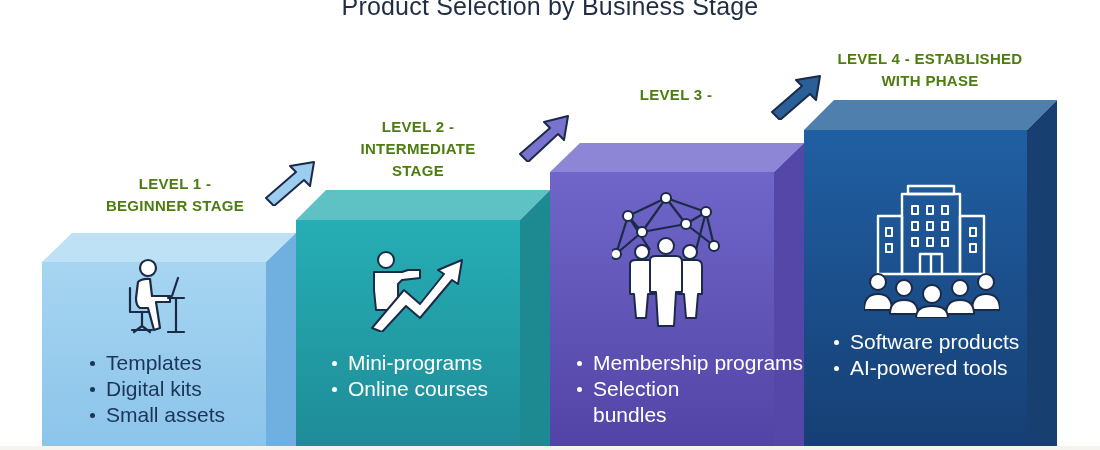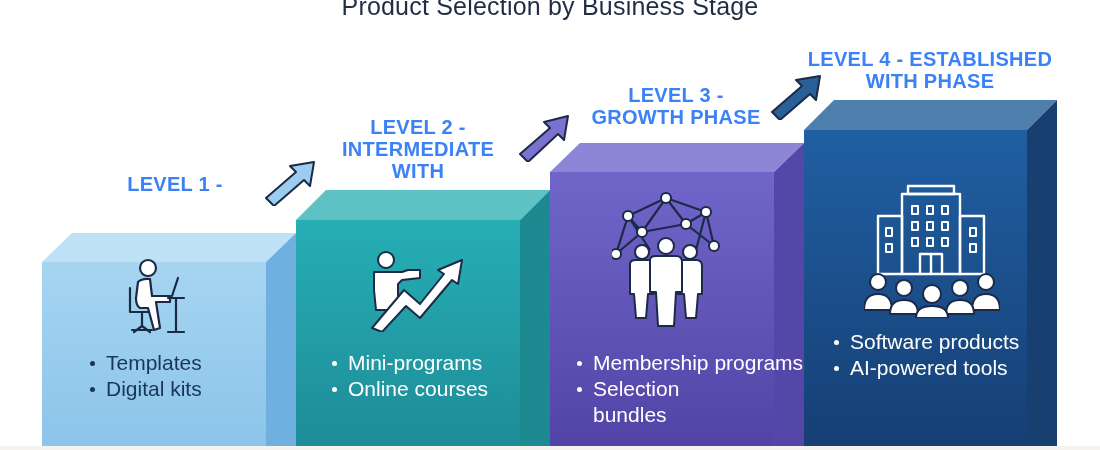--- a/index.html
+++ b/index.html
@@ -1,45 +1,45 @@
 <!DOCTYPE html>
 <html><head>
 <meta charset="utf-8">
 <style>
   html, body { margin:0; padding:0; }
   body { width:1100px; height:450px; background:#ffffff; position:relative; overflow:hidden;
          font-family:"Liberation Sans", "DejaVu Sans", sans-serif; }
   .title { position:absolute; left:0; top:-8px; width:1100px; text-align:center;
            font-size:25px; color:#1f2d45; letter-spacing:0.2px; }
-  .label { position:absolute; text-align:center; font-weight:bold; color:#3b82f6;
-           font-size:20px; line-height:22px; letter-spacing:0.3px; }
+  .label { position:absolute; text-align:center; font-weight:bold; color:#4d7c0f;
+           font-size:15px; line-height:22px; letter-spacing:0.3px; }
   .items { position:absolute; list-style:none; margin:0; padding:0; font-size:21px; line-height:26px; }
   .items li { position:relative; padding-left:18px; }
   .items li::before { content:""; position:absolute; left:2px; top:11px; width:5px; height:5px; border-radius:50%; background:currentColor; }
   svg.geo { position:absolute; left:0; top:0; }
   .icon { position:absolute; }
   .arrow { position:absolute; }
   .floor { position:absolute; left:0; top:446px; width:1100px; height:4px; background:#f6f4ee; }
 </style>
 </head>
 <body>
 
 <div class="title">Product Selection by Business Stage</div>
 
 <div class="label" style="left:70px; top:173px; width:210px;">
   <div>LEVEL 1 -</div>
+  <div>BEGINNER STAGE</div>
 </div>
 <div class="label" style="left:318px; top:116px; width:200px;">
   <div>LEVEL 2 -</div>
   <div>INTERMEDIATE</div>
-  <div>WITH</div>
+  <div>STAGE</div>
 </div>
 <div class="label" style="left:576px; top:84px; width:200px;">
   <div>LEVEL 3 -</div>
-  <div>GROWTH PHASE</div>
 </div>
 <div class="label" style="left:800px; top:48px; width:260px;">
   <div>LEVEL 4 - ESTABLISHED</div>
   <div>WITH PHASE</div>
 </div>
 
 <svg class="geo" width="1100" height="450">
   <defs>
     <linearGradient id="g1" x1="0" y1="0" x2="0" y2="1">
         <stop offset="0" stop-color="#a6d5f1"></stop>
@@ -153,20 +153,21 @@
     <circle cx="96" cy="106" r="8"></circle>
       <path d="M82,132 Q82,118 96,118 Q110,118 110,132 Z"></path>
     <circle cx="68" cy="112" r="9"></circle>
       <path d="M52,136 Q52,124 68,124 Q84,124 84,136 Z"></path>
   </g>
 </svg>
 
 <ul class="items" style="left:88px; top:350px; color:#1b3557;">
   <li>Templates</li>
   <li>Digital kits</li>
+  <li>Small assets</li>
 </ul>
 <ul class="items" style="left:330px; top:350px; color:#ffffff;">
   <li>Mini-programs</li>
   <li>Online courses</li>
 </ul>
 <ul class="items" style="left:575px; top:350px; width:250px; color:#ffffff;">
   <li>Membership programs</li>
   <li style="width:120px;">Selection bundles</li>
 </ul>
 <ul class="items" style="left:832px; top:329px; color:#ffffff;">

